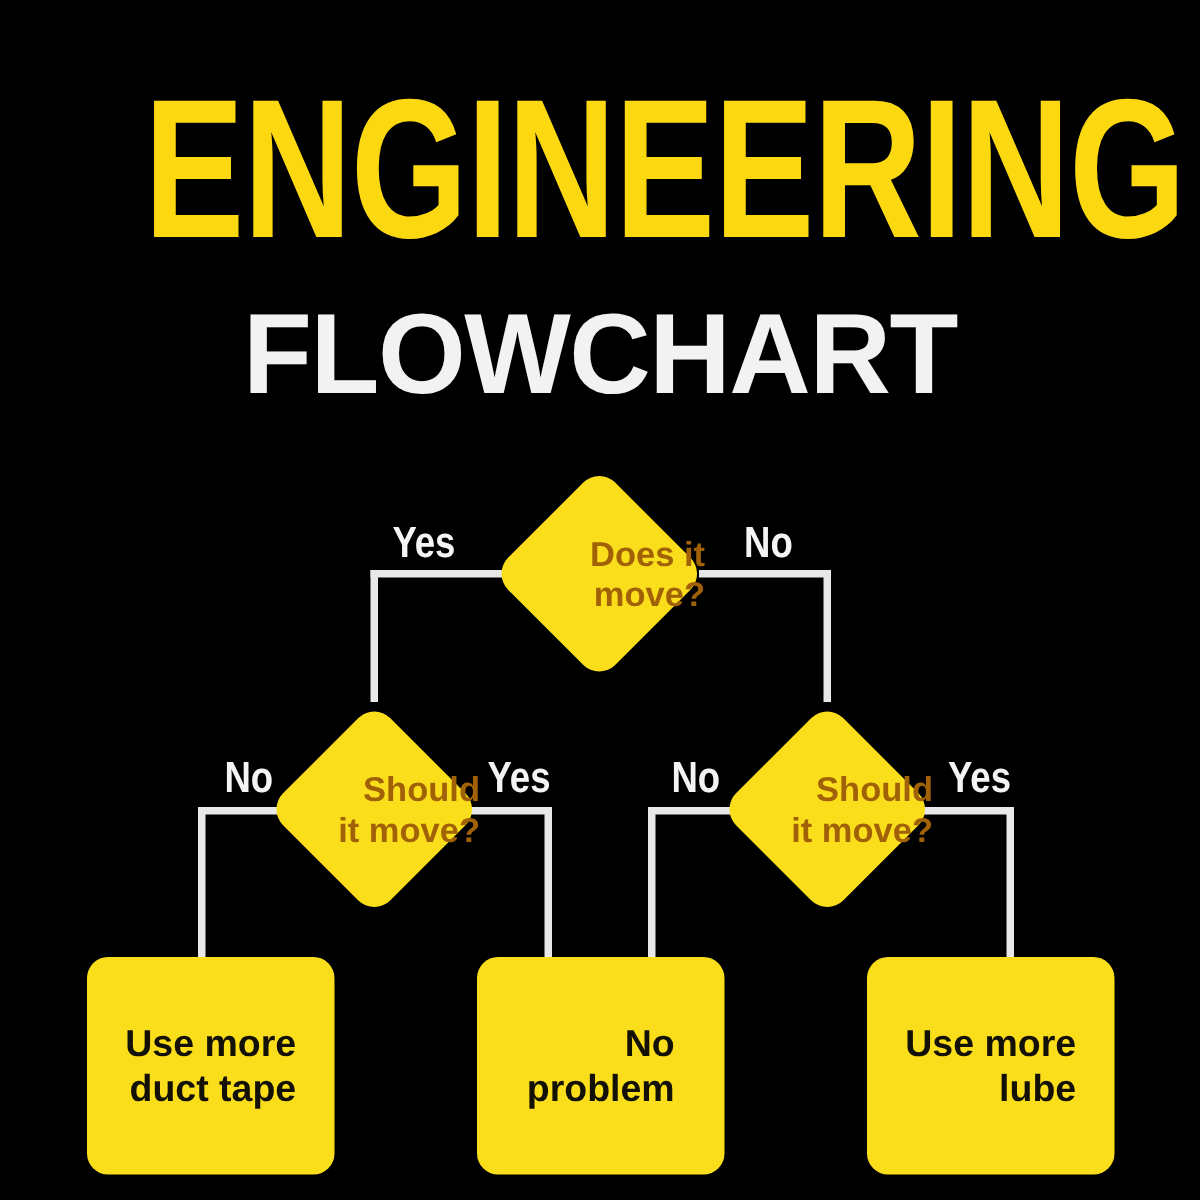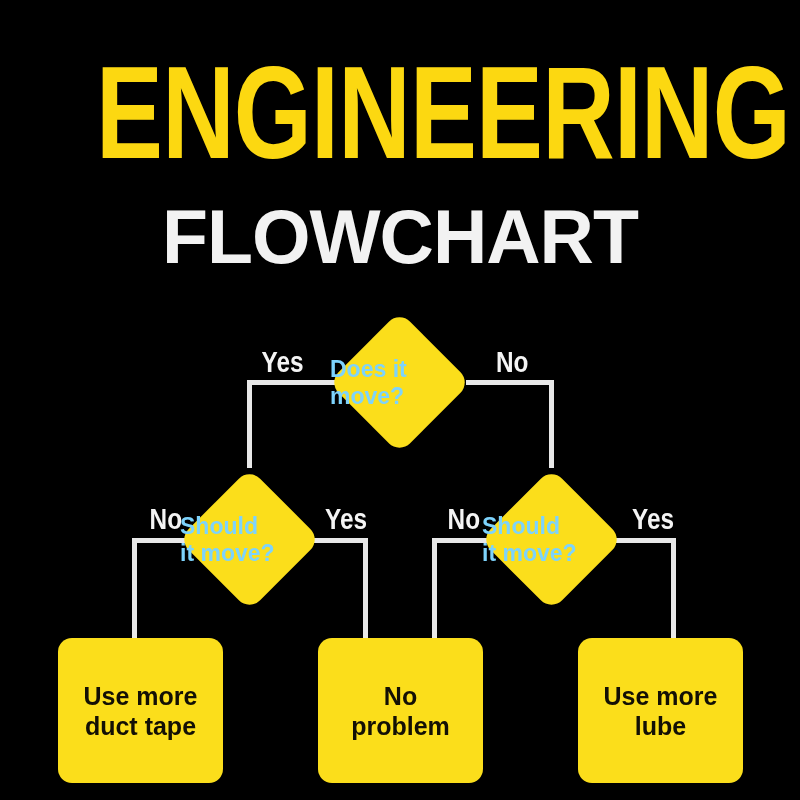--- a/index.html
+++ b/index.html
@@ -63,22 +63,22 @@
   .diamond {
     position: absolute;
     width: 101px;
     height: 101px;
     background: #FBDE1B;
     border-radius: 15px;
     transform: rotate(45deg);
   }
   .diamond-label {
     position: absolute;
-    text-align: left;
-    color: #7dd3fc;
+    text-align: right;
+    color: #a16207;
     font-family: "Liberation Sans", sans-serif;
     font-weight: 700;
     font-size: 23px;
     line-height: 27px;
     white-space: pre-line;
     user-select: none;
   }
 
   
   .branch-label {
@@ -98,21 +98,21 @@
   
   .termbox {
     position: absolute;
     background: #FBDE1B;
     border-radius: 14px;
     display: flex;
     align-items: center;
     justify-content: center;
   }
   .termbox-label {
-    text-align: center;
+    text-align: right;
     color: #131005;
     font-family: "Liberation Sans", sans-serif;
     font-weight: 700;
     font-size: 25px;
     line-height: 30px;
     white-space: pre-line;
     user-select: none;
   }
 </style>
 </head>

